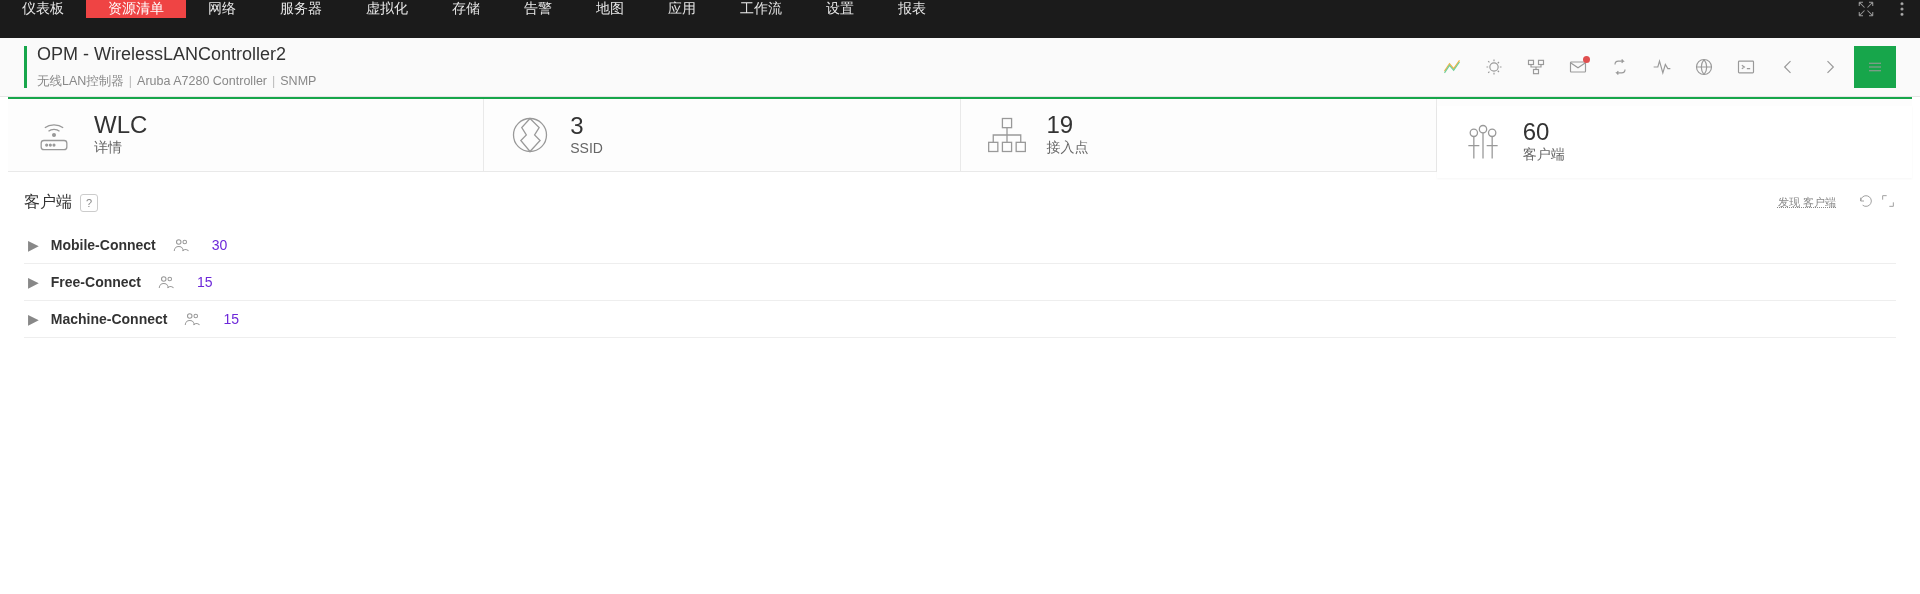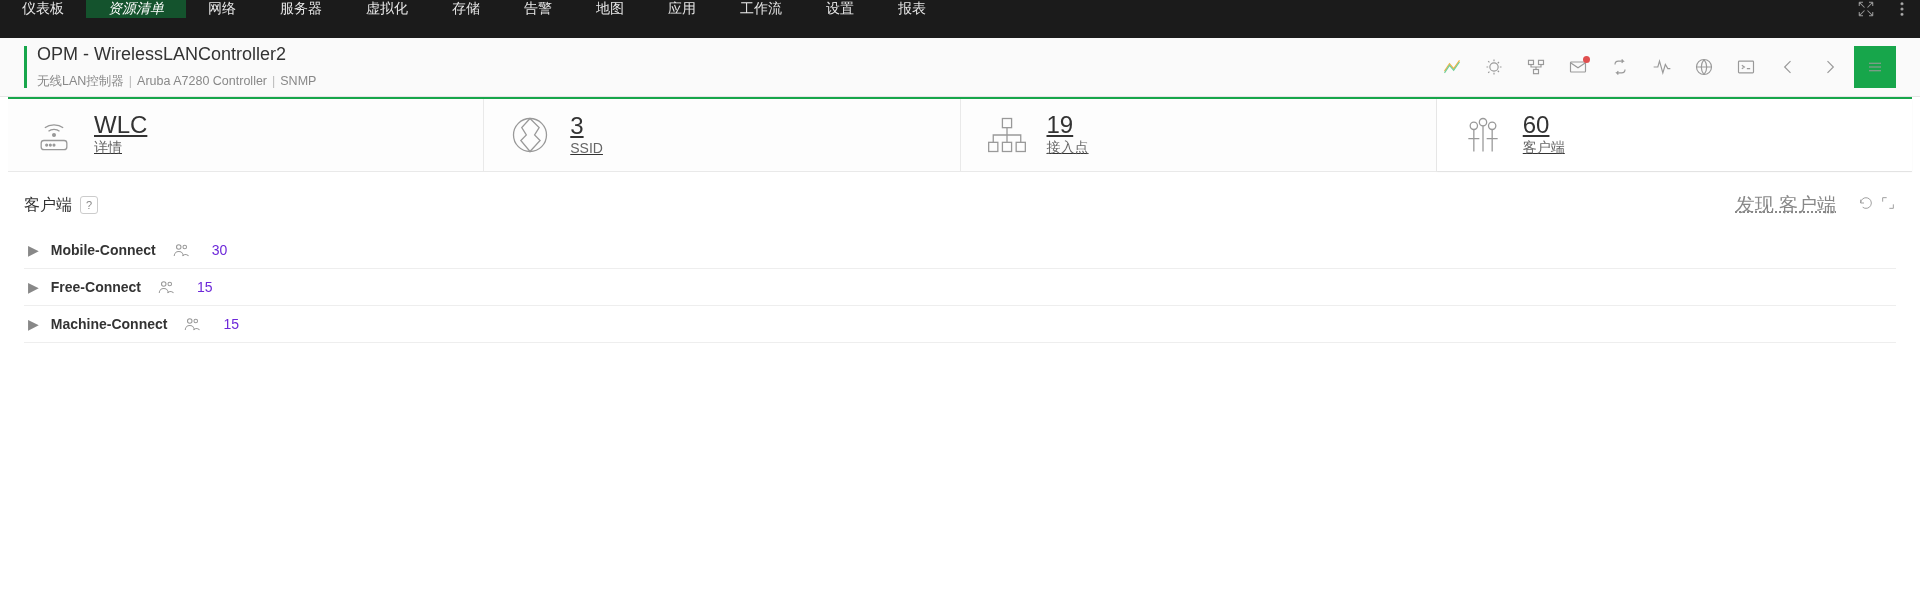--- a/index.html
+++ b/index.html
@@ -1,53 +1,53 @@
 <!DOCTYPE html>
 <html><head>
 <meta charset="utf-8">
 <style>
   * { box-sizing: border-box; margin: 0; padding: 0; }
   body { font-family: -apple-system, "Segoe UI", "Microsoft YaHei", Arial, sans-serif; background: #fff; color: #333; }
 
   .topnav { background: #1b1b1b; height: 38px; display: flex; align-items: flex-start; }
   .topnav .nav-item { color: #e6e6e6; padding: 0 22px; font-size: 14px; display: flex; align-items: center; cursor: pointer; }
-  .topnav .nav-item.active { background: #14532d; color: #fff; font-style: italic; }
+  .topnav .nav-item.active { background: #ef4444; color: #fff; }
   .topnav .spacer { flex: 1; }
   .topnav .ticon { width: 36px; display: flex; align-items: center; justify-content: center; cursor: pointer; }
   .topnav .ticon svg { width: 18px; height: 18px; }
 
   .header { display: flex; align-items: center; padding: 6px 24px; border-bottom: 1px solid #e6e6e6; background: #fafafa; }
   .header .accent { width: 3px; height: 42px; background: #17a64b; margin-right: 10px; }
   .header .title { font-size: 18px; color: #333; font-weight: 500; }
   .header .subtitle { font-size: 12.5px; color: #888; margin-top: 8px; }
   .header .subtitle .sep { margin: 0 5px; color: #bbb; }
   .header .hspacer { flex: 1; }
   .header .hicons { display: flex; align-items: center; gap: 22px; }
   .header .hicon { cursor: pointer; display: flex; align-items: center; position: relative; }
   .header .hicon svg { width: 20px; height: 20px; }
   .header .msg-dot { position: absolute; top: -1px; right: -2px; width: 7px; height: 7px; background: #e04f4f; border-radius: 50%; }
   .header .arrow { color: #bbb; cursor: default; }
   .header .arrow.enabled { color: #555; cursor: pointer; }
   .header .menu-btn { width: 42px; height: 42px; background: #17a64b; display: flex; align-items: center; justify-content: center; margin-left: 14px; cursor: pointer; }
   .header .menu-btn svg { width: 18px; height: 18px; }
 
   .cards { display: flex; background: #fdfdfd; border-bottom: 1px solid #e9e9e9; border-top: 2px solid #17a64b; margin: 0 8px; }
-  .card { flex: 1; display: flex; align-items: center; padding: 14px 24px; border-right: 1px solid #e9e9e9; cursor: pointer; text-decoration: underline; }
+  .card { flex: 1; display: flex; align-items: center; padding: 14px 24px; border-right: 1px solid #e9e9e9; cursor: pointer; }
   .card:last-child { border-right: none; }
-  .card.active { background: #fff; box-shadow: 0 1px 2px rgba(0,0,0,0.04); position: relative; top: 0; border-top: none; }
+  .card.active { background: #fff; box-shadow: 0 1px 2px rgba(0,0,0,0.04); position: relative; top: 7px; border-top: none; }
   .card .cicon { width: 44px; height: 44px; margin-right: 18px; display: flex; align-items: center; justify-content: center; }
   .card .cval { font-size: 24px; color: #333; font-weight: 500; line-height: 1; }
   .card .clabel { font-size: 14px; color: #666; margin-top: 2px; }
 
   .panel { margin: 10px 8px; padding: 10px 16px; }
   .panel-head { display: flex; align-items: center; margin-bottom: 14px; }
   .panel-head .ptitle { font-size: 16px; color: #333; }
   .panel-head .help { width: 18px; height: 18px; border: 1px solid #ccc; border-radius: 3px; display: inline-flex; align-items: center; justify-content: center; font-size: 11px; color: #888; margin-left: 8px; cursor: pointer; }
   .panel-head .pspacer { flex: 1; }
-  .panel-head .plink { font-size: 19px; color: #888; text-decoration: underline dotted; cursor: pointer; margin-right: 16px; margin-left: 40px; }
+  .panel-head .plink { font-size: 11px; color: #888; text-decoration: underline dotted; cursor: pointer; margin-right: 16px; margin-left: 40px; }
   .panel-head .pact { cursor: pointer; margin-left: 6px; }
   .panel-head .pact svg { width: 16px; height: 16px; }
 
   .rows { }
   .row { display: flex; align-items: center; padding: 9px 4px; border-bottom: 1px solid #eee; font-size: 14px; color: #333; cursor: pointer; }
   .row .exp { margin-right: 12px; color: #888; }
   .row .rname { font-weight: 600; color: #333; }
   .row .rusers { margin-left: 16px; color: #6d28d9; display: flex; align-items: center; gap: 22px; }
   .row .rusers svg { width: 18px; height: 18px; }
 

